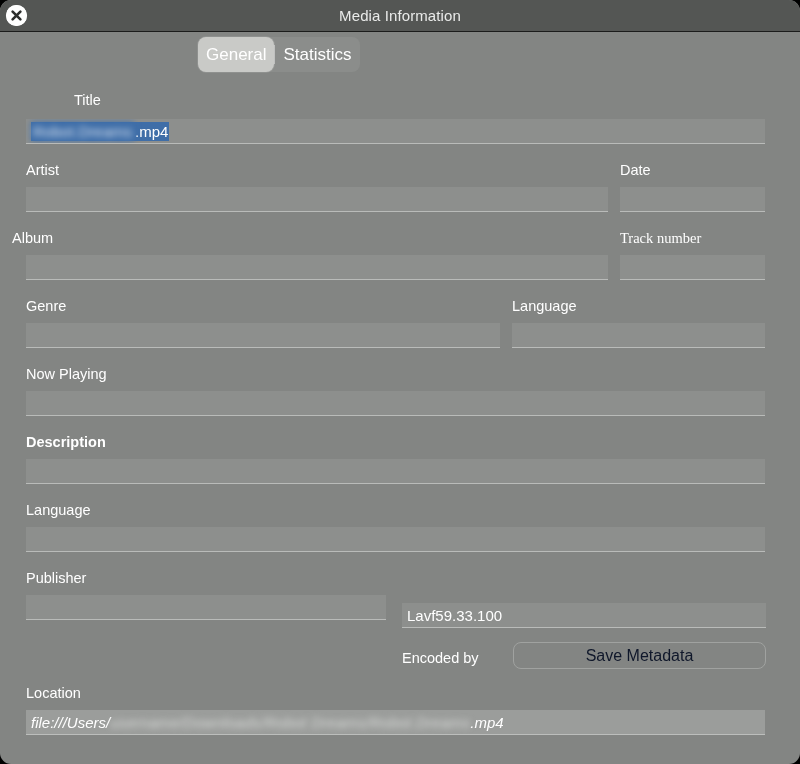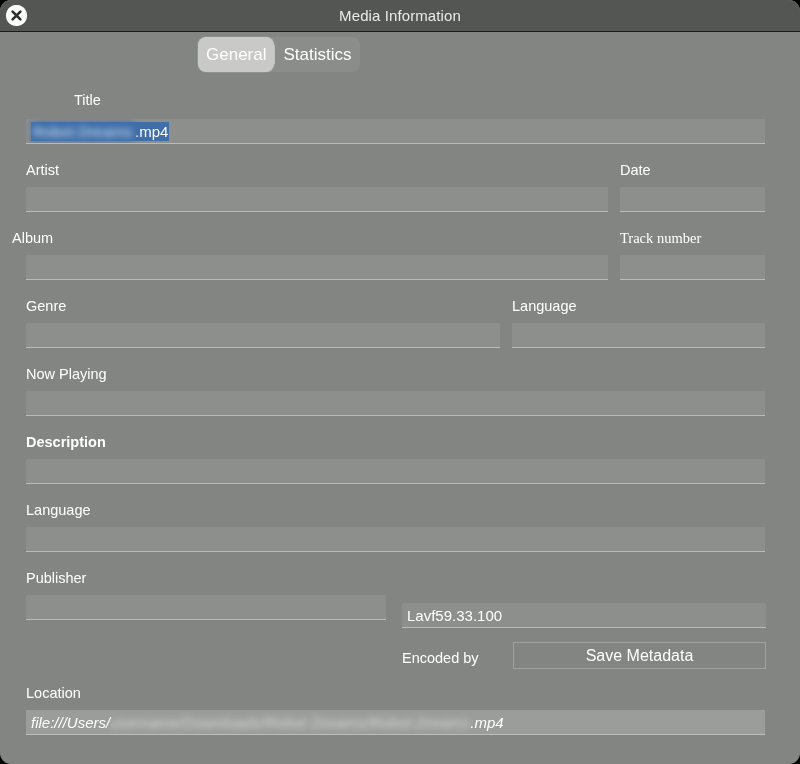--- a/index.html
+++ b/index.html
@@ -184,23 +184,23 @@
   }
 
   
   #save-metadata {
     position: absolute;
     left: 513px;
     top: 565px;
     width: 253px;
     height: 27px;
     border: 1px solid #a0a2a0;
-    border-radius: 0;
+    border-radius: 8px;
     background: transparent;
-    color: #ffffff;
+    color: #0f172a;
     font-size: 16px;
     display: flex;
     align-items: center;
     justify-content: center;
     box-sizing: border-box;
     cursor: default;
     white-space: nowrap;
   }
 </style>
 </head>

